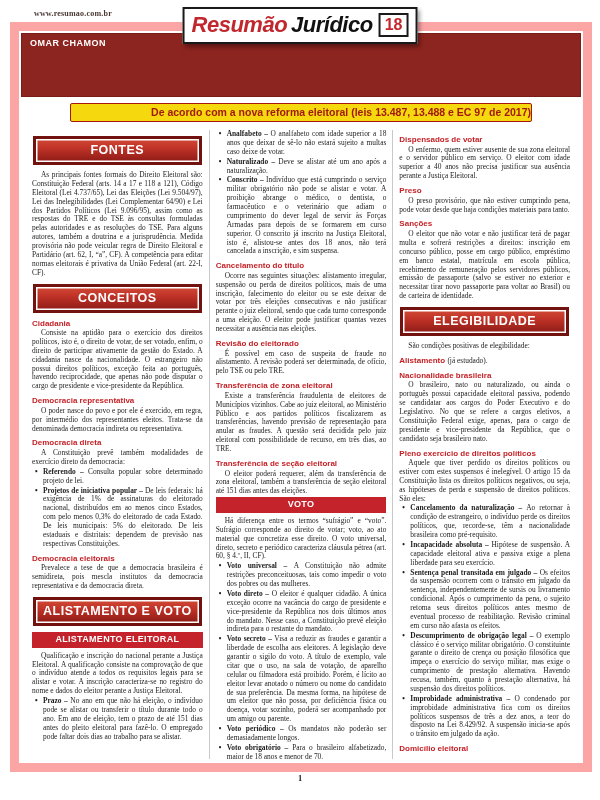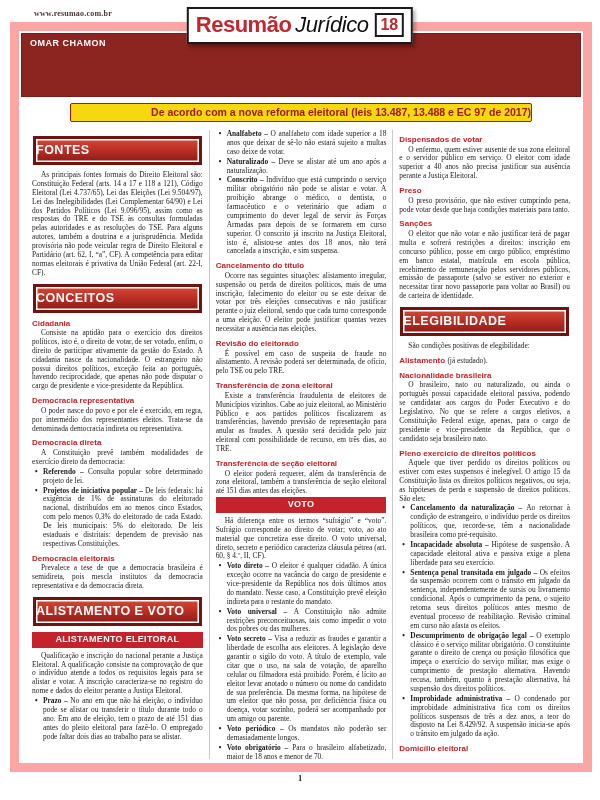--- a/index.html
+++ b/index.html
@@ -34,24 +34,24 @@
     text-shadow:2px 2px 2px rgba(60,0,0,.45);
   }
   
   .logo {
     position:absolute; top:7px; left:50%; transform:translateX(-50%);
     background:#fff; border:2px solid #1a1a1a; box-shadow:2px 3px 4px rgba(0,0,0,.35);
     padding:3px 7px 4px; display:flex; align-items:center; gap:6px; z-index:5; white-space:nowrap;
   }
   .brand-first {
     color:#c1272d; font-family:"Liberation Sans", sans-serif; font-weight:bold;
-    font-size:22px; letter-spacing:-.5px;
+    font-style:italic; font-size:22px; letter-spacing:-.5px;
   }
   .brand-second {
-    color:#111; font-family:"Liberation Sans", sans-serif; font-weight:normal;
+    color:#111; font-family:"Liberation Sans", sans-serif; font-weight:bold;
     font-style:italic; font-size:22px; letter-spacing:-.5px;
   }
   .brand-number {
     border:2px solid #1a1a1a; color:#c1272d; font-family:"Liberation Sans", sans-serif;
     font-weight:bold; font-size:16px; padding:1px 4px; background:#fff;
   }
   
   .banner {
     margin:4px auto 3px; width:462px; background:#f6d80e; border:1px solid #a8180f;
     color:#a11a10; font-family:"Liberation Sans", sans-serif; font-weight:bold;
@@ -64,21 +64,21 @@
   .col {
     flex:1; padding:0 6px; font-size:7.4px; line-height:1.2; color:#1c1c1c;
   }
   .col + .col { border-left:1px solid #c9c9c9; }
   .p { text-indent:9px; text-align:justify; margin-bottom:1px; }
   .section {
     margin:6px 1px 6px; padding:4px 0;
     background:linear-gradient(#d14a36 0%, #c03227 40%, #8c1b16 100%);
     border:3px solid #71120e; box-shadow:inset 0 0 0 1.5px #fff;
     color:#fff; font-family:"Liberation Sans", sans-serif; font-weight:bold;
-    font-size:12.5px; letter-spacing:.5px;
+    font-size:12.5px; text-align:center; letter-spacing:.5px;
   }
   .bar {
     margin:1px 0 4px; padding:2px 0 3px; background:#c5232b; color:#fff;
     font-family:"Liberation Sans", sans-serif; font-weight:bold; font-size:9px;
     text-align:center; letter-spacing:.3px;
   }
   .subhead {
     margin:5px 0 1px; color:#c41f25; font-family:"Liberation Sans", sans-serif;
     font-weight:bold; font-size:8px;
   }
@@ -135,22 +135,22 @@
             <div class="subhead">Cancelamento do título</div>
             <p class="p">Ocorre nas seguintes situações: alistamento irregular, suspensão ou perda de direitos políticos, mais de uma inscrição, falecimento do eleitor ou se este deixar de votar por três eleições consecutivas e não justificar perante o juiz eleitoral, sendo que cada turno corresponde a uma eleição. O eleitor pode justificar quantas vezes necessitar a ausência nas eleições.</p>
             <div class="subhead">Revisão do eleitorado</div>
             <p class="p">É possível em caso de suspeita de fraude no alistamento. A revisão poderá ser determinada, de ofício, pelo TSE ou pelo TRE.</p>
             <div class="subhead">Transferência de zona eleitoral</div>
             <p class="p">Existe a transferência fraudulenta de eleitores de Municípios vizinhos. Cabe ao juiz eleitoral, ao Ministério Público e aos partidos políticos fiscalizarem as transferências, havendo previsão de representação para anular as fraudes. A questão será decidida pelo juiz eleitoral com possibilidade de recurso, em três dias, ao TRE.</p>
             <div class="subhead">Transferência de seção eleitoral</div>
             <p class="p">O eleitor poderá requerer, além da transferência de zona eleitoral, também a transferência de seção eleitoral até 151 dias antes das eleições.</p>
             <div class="bar">VOTO</div>
             <p class="p">Há diferença entre os termos “sufrágio” e “voto”. Sufrágio corresponde ao direito de votar; voto, ao ato material que concretiza esse direito. O voto universal, direto, secreto e periódico caracteriza cláusula pétrea (art. 60, § 4.º, II, CF).</p>
+            <div class="bullet"><span class="term">Voto universal</span><span>A Constituição não admite restrições preconceituosas, tais como impedir o voto dos pobres ou das mulheres.</span></div>
             <div class="bullet"><span class="term">Voto direto</span><span>O eleitor é qualquer cidadão. A única exceção ocorre na vacância do cargo de presidente e vice-presidente da República nos dois últimos anos do mandato. Nesse caso, a Constituição prevê eleição indireta para o restante do mandato.</span></div>
-            <div class="bullet"><span class="term">Voto universal</span><span>A Constituição não admite restrições preconceituosas, tais como impedir o voto dos pobres ou das mulheres.</span></div>
             <div class="bullet"><span class="term">Voto secreto</span><span>Visa a reduzir as fraudes e garantir a liberdade de escolha aos eleitores. A legislação deve garantir o sigilo do voto. A título de exemplo, vale citar que o uso, na sala de votação, de aparelho celular ou filmadora está proibido. Porém, é lícito ao eleitor levar anotado o número ou nome do candidato de sua preferência. Da mesma forma, na hipótese de um eleitor que não possa, por deficiência física ou doença, votar sozinho, poderá ser acompanhado por um amigo ou parente.</span></div>
             <div class="bullet"><span class="term">Voto periódico</span><span>Os mandatos não poderão ser demasiadamente longos.</span></div>
             <div class="bullet"><span class="term">Voto obrigatório</span><span>Para o brasileiro alfabetizado, maior de 18 anos e menor de 70.</span></div>
           </div>
           <div class="col">
             <div class="subhead">Dispensados de votar</div>
             <p class="p">O enfermo, quem estiver ausente de sua zona eleitoral e o servidor público em serviço. O eleitor com idade superior a 40 anos não precisa justificar sua ausência perante a Justiça Eleitoral.</p>
             <div class="subhead">Preso</div>
             <p class="p">O preso provisório, que não estiver cumprindo pena, pode votar desde que haja condições materiais para tanto.</p>
             <div class="subhead">Sanções</div>

